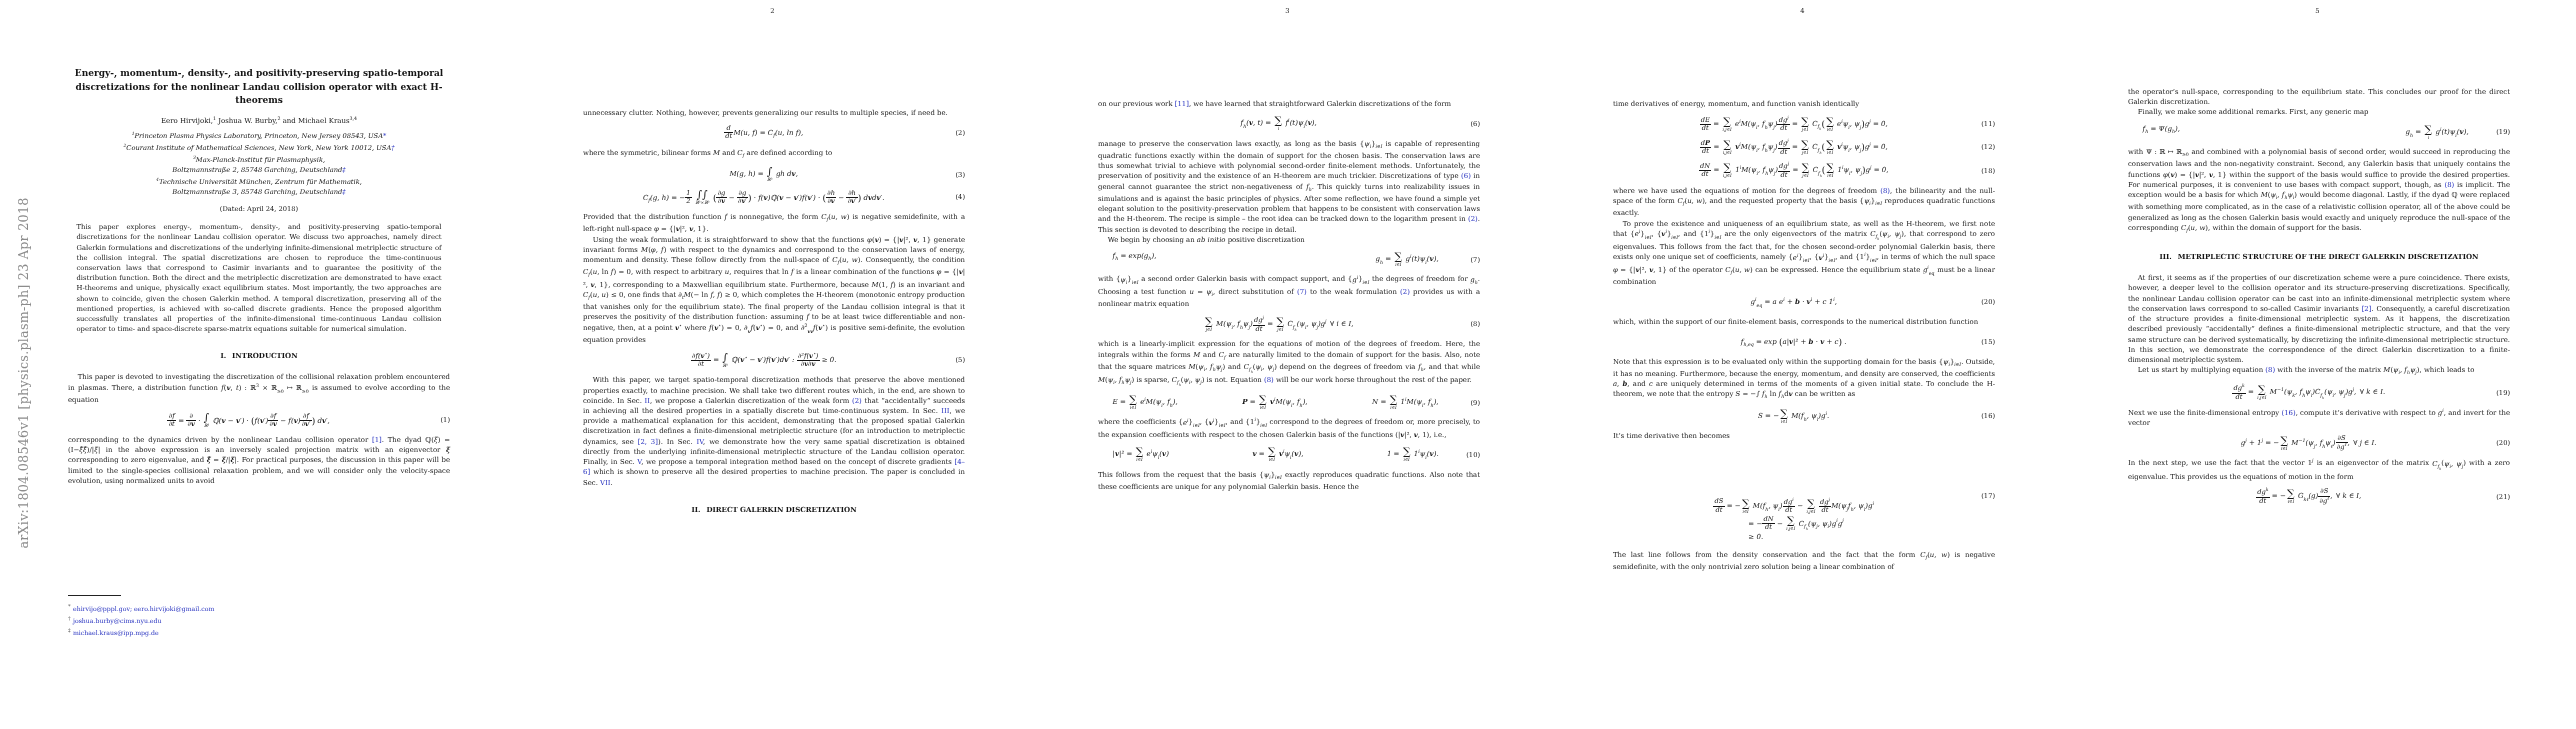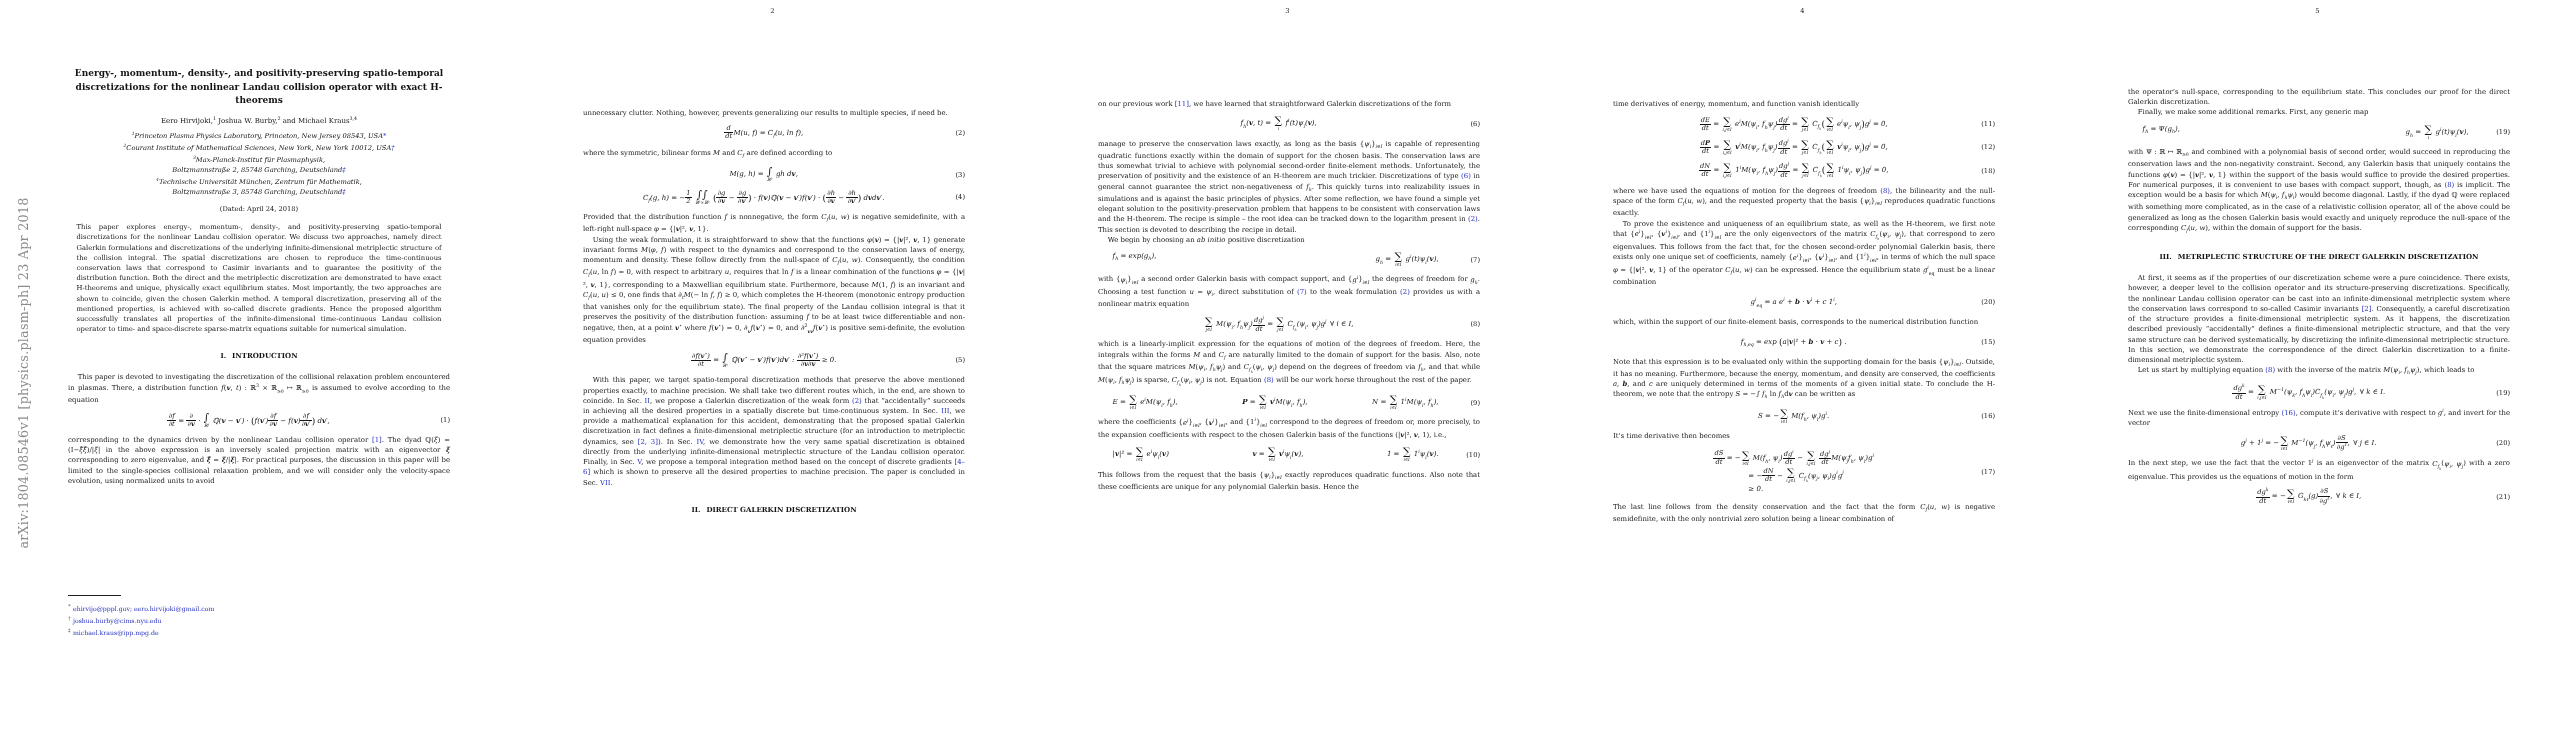--- a/index.html
+++ b/index.html
@@ -12,21 +12,21 @@
   .authors{font-size:7px;text-align:center;margin-bottom:5.5px;}
   .affil{font-size:6.7px;font-style:italic;text-align:center;line-height:1.55;}
   .dated{font-size:6.7px;text-align:center;margin-top:7px;margin-bottom:9.7px;}
   .abstract{font-size:6.8px;line-height:1.5;text-align:justify;margin:0 8.5px 14.6px 8.5px;}
   .heading{font-size:7px;font-weight:bold;text-align:center;margin:16px 24px 11px 24px;line-height:1.6;}
   .para{font-size:6.9px;line-height:1.48;text-align:justify;margin:0;}
   .para.ind{text-indent:9.7px;}
   .eq{position:relative;font-size:7px;margin:6.7px 0;display:flex;justify-content:center;align-items:center;min-height:16px;padding-right:20.7px;}
   .eq .body{font-style:italic;text-align:center;}
   .eq .body.parts{display:flex;justify-content:space-between;width:100%;padding:0 20.7px 0 14.6px;}
-  .eq .body.lines{text-align:left;}
+  .eq .body.lines{text-align:left;margin-top:48px;}
   .eq .body.lines .eqline{margin:1.8px 0;}
   .eq .body.lines .eqline.cont{margin-left:35px;}
   .eq .no{position:absolute;right:0;top:50%;transform:translateY(-50%);font-style:normal;font-size:6.7px;color:#151515;}
   .fr{display:inline-block;vertical-align:middle;text-align:center;line-height:1.08;font-size:.95em;}
   .fr .n{display:block;border-bottom:0.5px solid #151515;padding:0 1.2px;}
   .fr .d{display:block;padding:0 1.2px;}
   .sm{display:inline-block;vertical-align:middle;text-align:center;line-height:1;margin:0 1.2px;}
   .sm .s{display:block;font-size:1.5em;line-height:.95;font-style:normal;}
   .sm .l{display:block;font-size:.62em;line-height:1.15;}
   .pa{font-size:1.3em;font-style:normal;vertical-align:middle;}

